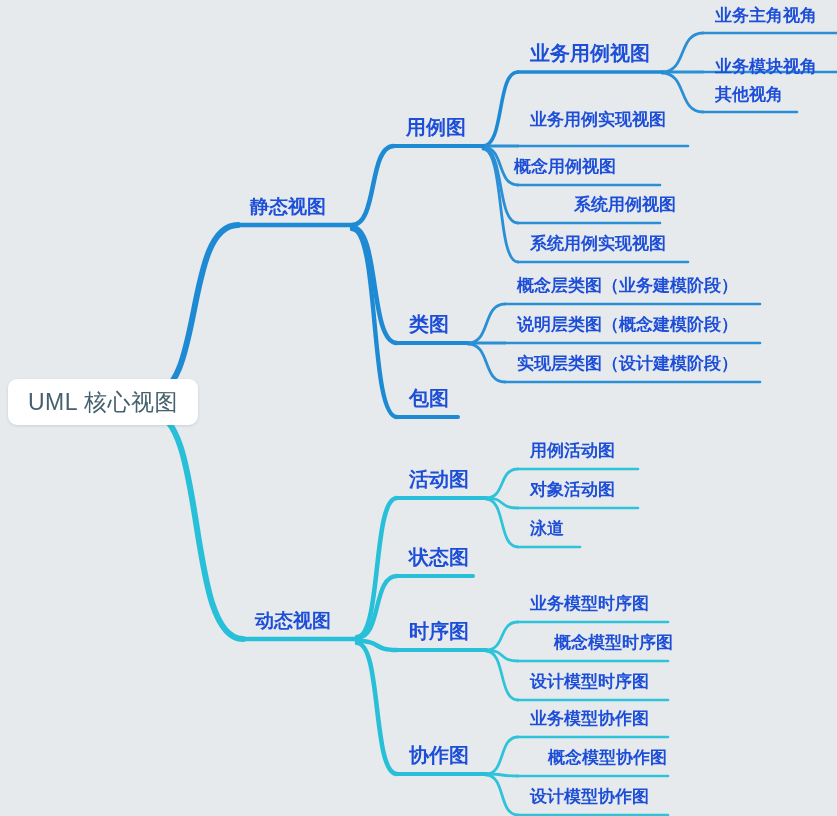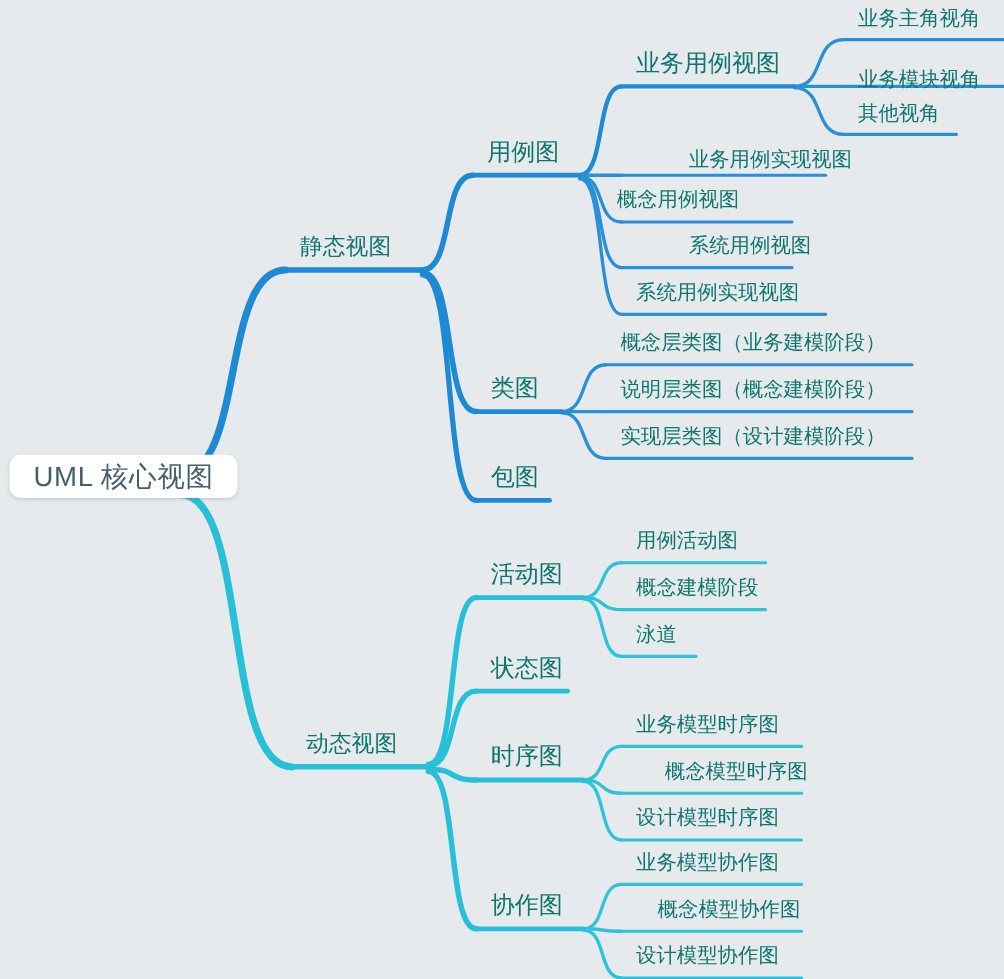--- a/index.html
+++ b/index.html
@@ -20,33 +20,34 @@
     position: absolute;
     left: 0;
     top: 0;
     width: 837px;
     height: 816px;
     pointer-events: none;
   }
   .node-label {
     position: absolute;
     white-space: nowrap;
-    color: #0f766e;
+    color: #1d4ed8;
     line-height: 1;
     transform: translateY(-100%);
+    font-weight: bold;
   }
   .lvl1 { font-size: 19px; }
   .lvl2 { font-size: 20px; }
   .lvl3 { font-size: 17px; }
   #root-node {
     position: absolute;
     left: 8px;
     top: 379px;
     width: 190px;
-    height: 36px;
+    height: 46px;
     background: #ffffff;
     border-radius: 9px;
     box-shadow: 0 1px 3px rgba(70,90,110,0.18);
     display: flex;
     align-items: center;
     justify-content: center;
   }
   #root-node .root-text {
     font-size: 23px;
     color: #46606e;
@@ -131,32 +132,32 @@
       <div class="node-label lvl1" style="left: 250px; top: 216px;">静态视图</div>
       <div class="node-label lvl1" style="left: 255px; top: 630px;">动态视图</div>
       <div class="node-label lvl2" style="left: 406px; top: 137px;">用例图</div>
       <div class="node-label lvl2" style="left: 409px; top: 334px;">类图</div>
       <div class="node-label lvl2" style="left: 409px; top: 408px;">包图</div>
       <div class="node-label lvl2" style="left: 409px; top: 489px;">活动图</div>
       <div class="node-label lvl2" style="left: 409px; top: 567px;">状态图</div>
       <div class="node-label lvl2" style="left: 409px; top: 641px;">时序图</div>
       <div class="node-label lvl2" style="left: 409px; top: 765px;">协作图</div>
       <div class="node-label lvl2" style="left: 530px; top: 63px;">业务用例视图</div>
-      <div class="node-label lvl3" style="left: 530px; top: 141px; margin-left: 44px;">业务用例实现视图</div>
+      <div class="node-label lvl3" style="left: 530px; top: 128px;">业务用例实现视图</div>
       <div class="node-label lvl3" style="left: 514px; top: 175px;">概念用例视图</div>
       <div class="node-label lvl3" style="left: 530px; top: 213px; margin-left: 44px;">系统用例视图</div>
       <div class="node-label lvl3" style="left: 530px; top: 252px;">系统用例实现视图</div>
       <div class="node-label lvl3" style="left: 517px; top: 294px;">概念层类图（业务建模阶段）</div>
       <div class="node-label lvl3" style="left: 517px; top: 333px;">说明层类图（概念建模阶段）</div>
       <div class="node-label lvl3" style="left: 517px; top: 372px;">实现层类图（设计建模阶段）</div>
       <div class="node-label lvl3" style="left: 715px; top: 24px;">业务主角视角</div>
       <div class="node-label lvl3" style="left: 715px; top: 75px;">业务模块视角</div>
       <div class="node-label lvl3" style="left: 715px; top: 103px;">其他视角</div>
       <div class="node-label lvl3" style="left: 530px; top: 459px;">用例活动图</div>
-      <div class="node-label lvl3" style="left: 530px; top: 498px;">概念建模阶段</div>
+      <div class="node-label lvl3" style="left: 530px; top: 498px;">对象活动图</div>
       <div class="node-label lvl3" style="left: 530px; top: 537px;">泳道</div>
       <div class="node-label lvl3" style="left: 530px; top: 612px;">业务模型时序图</div>
       <div class="node-label lvl3" style="left: 530px; top: 651px; margin-left: 24px;">概念模型时序图</div>
       <div class="node-label lvl3" style="left: 530px; top: 690px;">设计模型时序图</div>
       <div class="node-label lvl3" style="left: 530px; top: 727px;">业务模型协作图</div>
       <div class="node-label lvl3" style="left: 548px; top: 766px;">概念模型协作图</div>
       <div class="node-label lvl3" style="left: 530px; top: 805px;">设计模型协作图</div>
     </div>
 
 </div>

